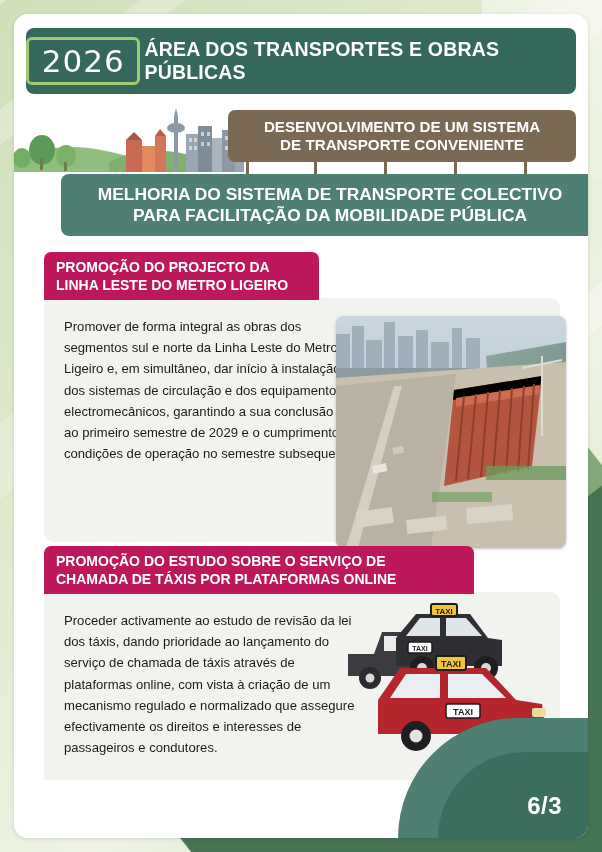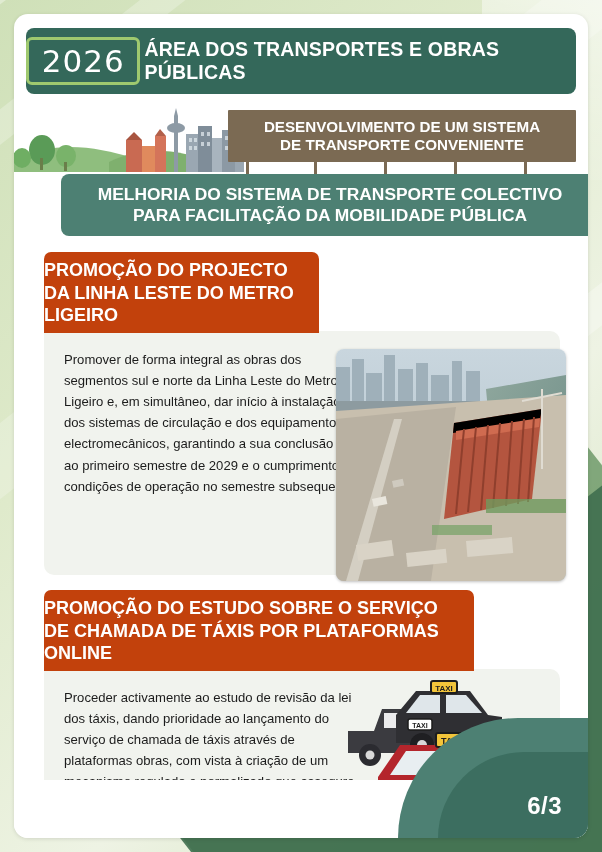--- a/index.html
+++ b/index.html
@@ -93,21 +93,21 @@
   .skyline {
     position: absolute; left: 0; top: 86px;
     width: 574px; height: 72px;
   }
 
   
   .subheader {
     position: absolute; right: 12px; top: 96px;
     width: 348px; height: 52px;
     background: #7b6a53;
-    border-radius: 1px;
+    border-radius: 7px;
     display: flex; align-items: center; justify-content: center;
     padding: 0 28px;
   }
   .subheader-text {
     color: #ffffff; font-weight: bold; font-size: 15.2px;
     line-height: 1.2; text-align: center; text-transform: uppercase;
   }
 
   
   .ticks { position: absolute; top: 148px; left: 0; width: 574px; height: 12px; }
@@ -124,31 +124,31 @@
     margin-left: 29px;
   }
   .section-bar-text {
     color: #ffffff; font-weight: bold; font-size: 17.4px;
     line-height: 1.22; text-align: center; text-transform: uppercase;
   }
 
   
   .block { position: absolute; left: 30px; }
   .block-1 { top: 238px; width: 516px; }
-  .block-2 { top: 532px; width: 516px; margin-top: 44px; }
+  .block-2 { top: 532px; width: 516px; }
 
   .block-tab {
     position: relative;
     display: inline-block;
-    background: #c2410c;
+    background: #be185d;
     border-radius: 7px 7px 0 0;
-    padding: 7px 14px 6px 0;
+    padding: 7px 14px 6px 12px;
     color: #fff;
     font-weight: bold;
-    font-size: 18px;
+    font-size: 14px;
     line-height: 1.25;
     text-transform: uppercase;
     z-index: 3;
   }
   .tab-1 { width: 275px; }
   .tab-2 { width: 430px; }
 
   .block-body {
     position: relative;
     margin-top: -2px;
@@ -361,21 +361,21 @@
           <rect x="36" y="150" width="14" height="8" fill="#e9e6dd" transform="rotate(-12 36 150)"></rect>
           <rect x="56" y="132" width="11" height="7" fill="#cfcabf" transform="rotate(-12 56 132)"></rect>
         </svg>
       </div>
     </div>
   </div>
 
   <div class="block block-2">
     <div class="block-tab tab-2">PROMOÇÃO DO ESTUDO SOBRE O SERVIÇO DE CHAMADA DE TÁXIS POR PLATAFORMAS ONLINE</div>
     <div class="block-body b2">
-      <div class="para">Proceder activamente ao estudo de revisão da lei dos táxis, dando prioridade ao lançamento do serviço de chamada de táxis através de plataformas obras, com vista à criação de um mecanismo regulado e normalizado que assegure efectivamente os direitos e interesses de passageiros e condutores.</div>
+      <div class="para">Proceder activamente ao estudo de revisão da lei dos táxis, dando prioridade ao lançamento do serviço de chamada de táxis através de plataformas online, com vista à criação de um mecanismo regulado e normalizado que assegure efectivamente os direitos e interesses de passageiros e condutores.</div>
 
       <div class="taxis">
         <svg width="232" height="200" viewBox="0 0 232 200" xmlns="http://www.w3.org/2000/svg">
 
           <g>
             <path d="M12 74 L38 74 L46 52 L92 52 L96 74 L104 74 L104 96 L12 96 Z" fill="#3b3b40"></path>
             <rect x="48" y="56" width="18" height="15" fill="#ffffff" opacity=".9"></rect>
             <rect x="70" y="56" width="18" height="15" fill="#ffffff" opacity=".9"></rect>
             <circle cx="34" cy="98" r="11" fill="#2b2b30"></circle>
               <circle cx="34" cy="98" r="4.5" fill="#d8d8d8"></circle>

